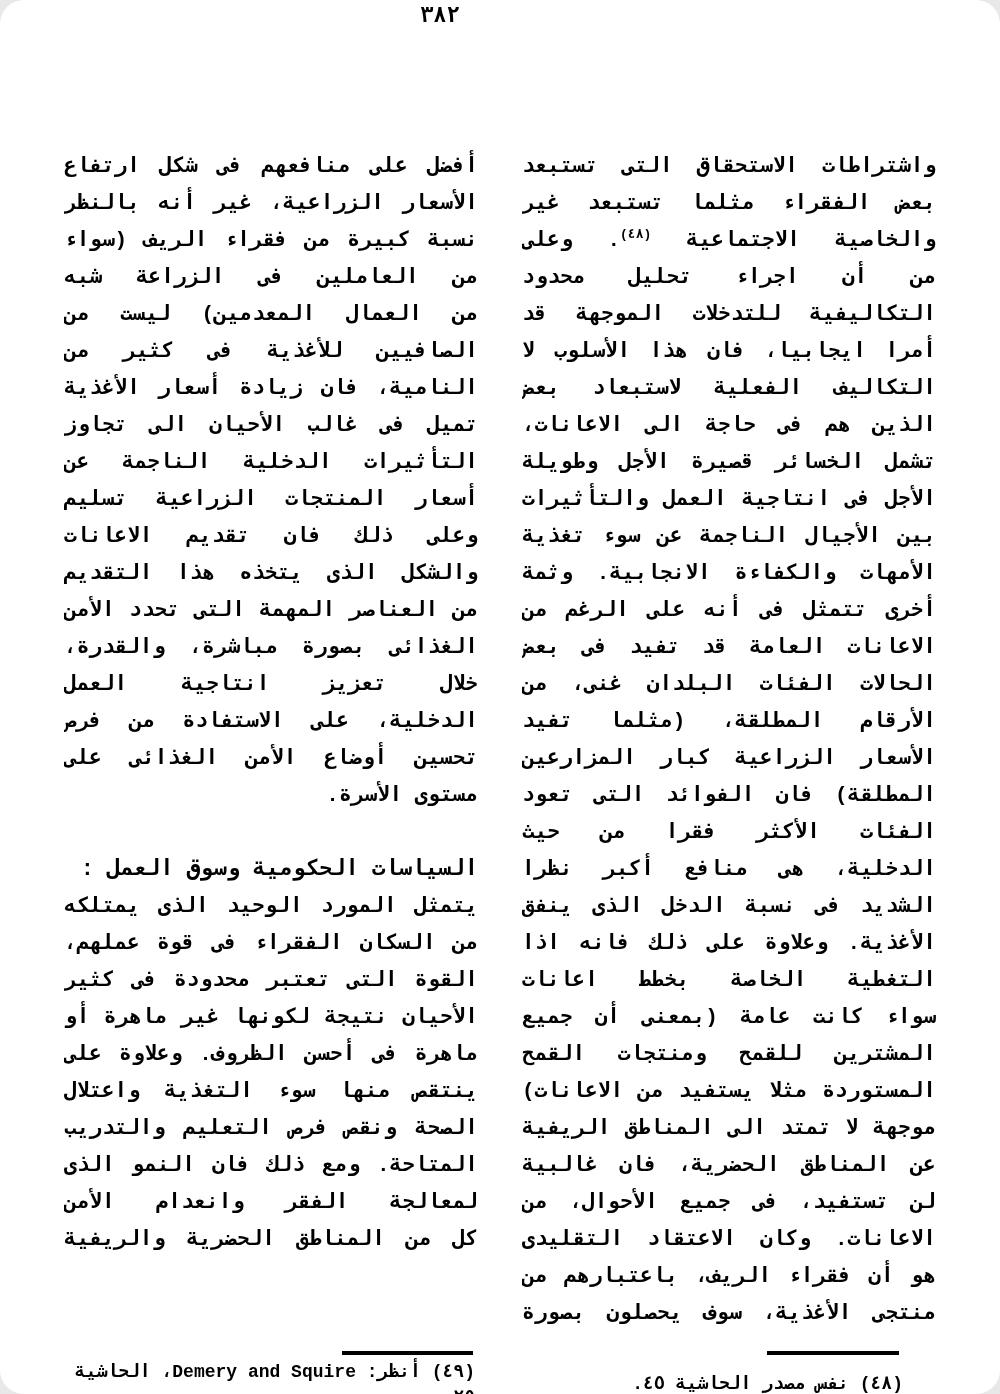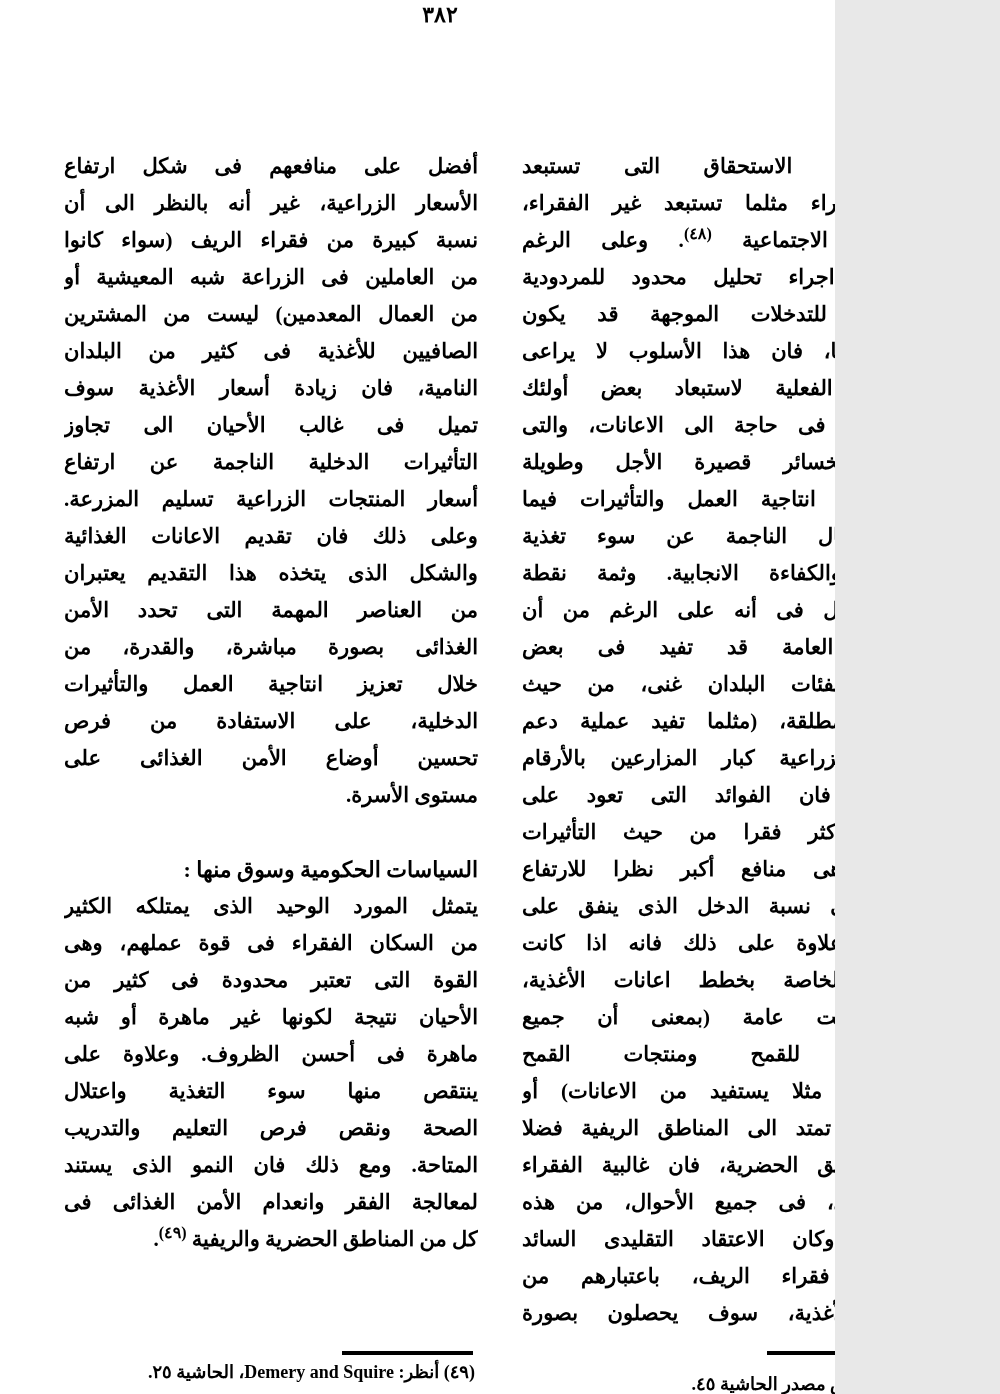--- a/index.html
+++ b/index.html
@@ -1,35 +1,35 @@
 <!DOCTYPE html>
 <html><head>
 <meta charset="utf-8">
 <style>
   html,body { margin:0; padding:0; background:#e8e8e8; }
   .page {
-    position:relative; width:835px; height:1394px; background:#ffffff;
-    font-family:Liberation Serif, serif; color:#000000; overflow:hidden;
+    position:relative; width:1000px; height:1394px; background:#ffffff;
+    font-family:Liberation Mono, monospace; color:#000000; overflow:hidden;border-radius:24px;
   }
   .pageno {
     position:absolute; top:2px; left:0; width:880px; text-align:center;
     font-size:22px; font-weight:bold; letter-spacing:2px;
   }
   .col { position:absolute; top:148px; direction:rtl; }
   .col-right { left:522px; width:414px; }
   .col-left  { left:64px;  width:414px; }
   .line {
     height:37px; line-height:37px; font-size:21px; font-weight:bold;
     text-align:justify; text-align-last:justify; text-justify:inter-word;
     overflow:hidden; white-space:normal;
   }
   .line.end { text-align-last:right; }
   .line.blank { }
   .line.heading-line { font-size:22px; text-align:right; text-align-last:right; }
-  sup { font-size:16px; line-height:0; vertical-align:super; }
+  sup { font-size:13px; line-height:0; vertical-align:super; }
   .fn-sep { position:absolute; height:4px; background:#000; }
   .fn-sep-right { left:767px; top:1351px; width:132px; }
   .fn-sep-left  { left:342px; top:1351px; width:131px; }
   .fn {
     position:absolute; direction:rtl; font-size:18px; font-weight:bold;
     text-align:right; line-height:26px;
   }
   .fn-right { left:530px; top:1359px; width:373px;margin-top:12px; }
   .fn-left  { left:64px;  top:1359px; width:411px; }
 </style>
@@ -88,21 +88,21 @@
     <div class="line">أسعار المنتجات الزراعية تسليم المزرعة.</div>
     <div class="line">وعلى ذلك فان تقديم الاعانات الغذائية</div>
     <div class="line">والشكل الذى يتخذه هذا التقديم يعتبران</div>
     <div class="line">من العناصر المهمة التى تحدد الأمن</div>
     <div class="line">الغذائى بصورة مباشرة، والقدرة، من</div>
     <div class="line">خلال تعزيز انتاجية العمل والتأثيرات</div>
     <div class="line">الدخلية، على الاستفادة من فرص</div>
     <div class="line">تحسين أوضاع الأمن الغذائى على</div>
     <div class="line end">مستوى الأسرة.</div>
     <div class="line blank"></div>
-    <div class="line heading-line">السياسات الحكومية وسوق منها :</div>
+    <div class="line heading-line">السياسات الحكومية وسوق العمل :</div>
     <div class="line">يتمثل المورد الوحيد الذى يمتلكه الكثير</div>
     <div class="line">من السكان الفقراء فى قوة عملهم، وهى</div>
     <div class="line">القوة التى تعتبر محدودة فى كثير من</div>
     <div class="line">الأحيان نتيجة لكونها غير ماهرة أو شبه</div>
     <div class="line">ماهرة فى أحسن الظروف. وعلاوة على</div>
     <div class="line">ينتقص منها سوء التغذية واعتلال</div>
     <div class="line">الصحة ونقص فرص التعليم والتدريب</div>
     <div class="line">المتاحة. ومع ذلك فان النمو الذى يستند</div>
     <div class="line">لمعالجة الفقر وانعدام الأمن الغذائى فى</div>
     <div class="line end"><span>كل من المناطق الحضرية والريفية </span><sup>(٤٩)</sup><span>.</span></div>

